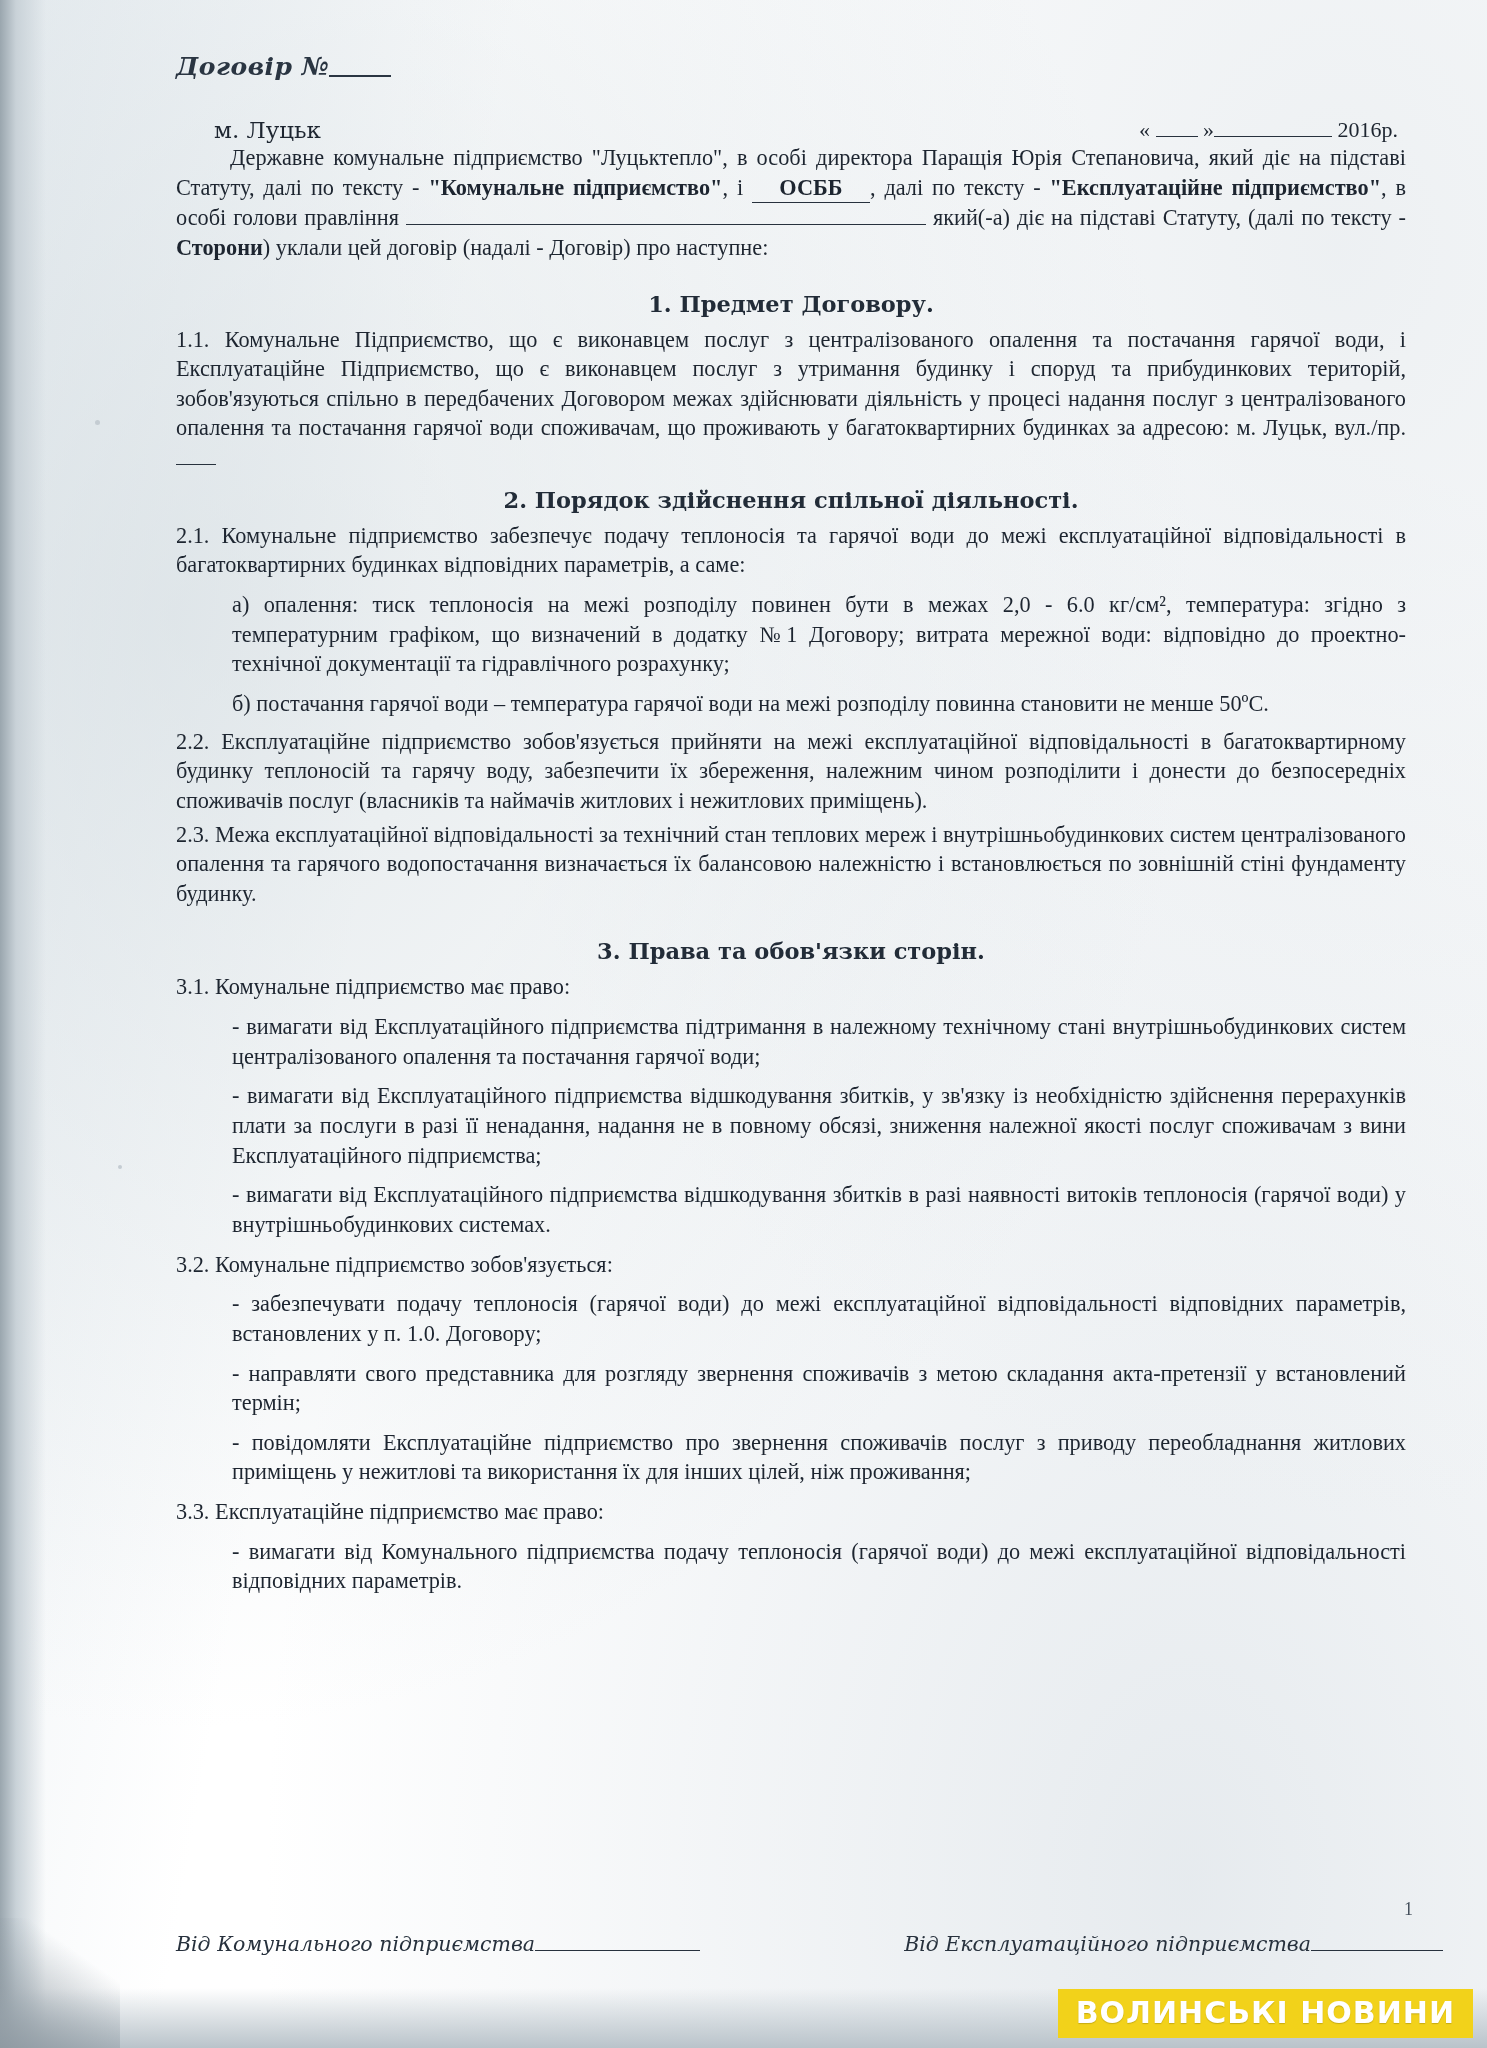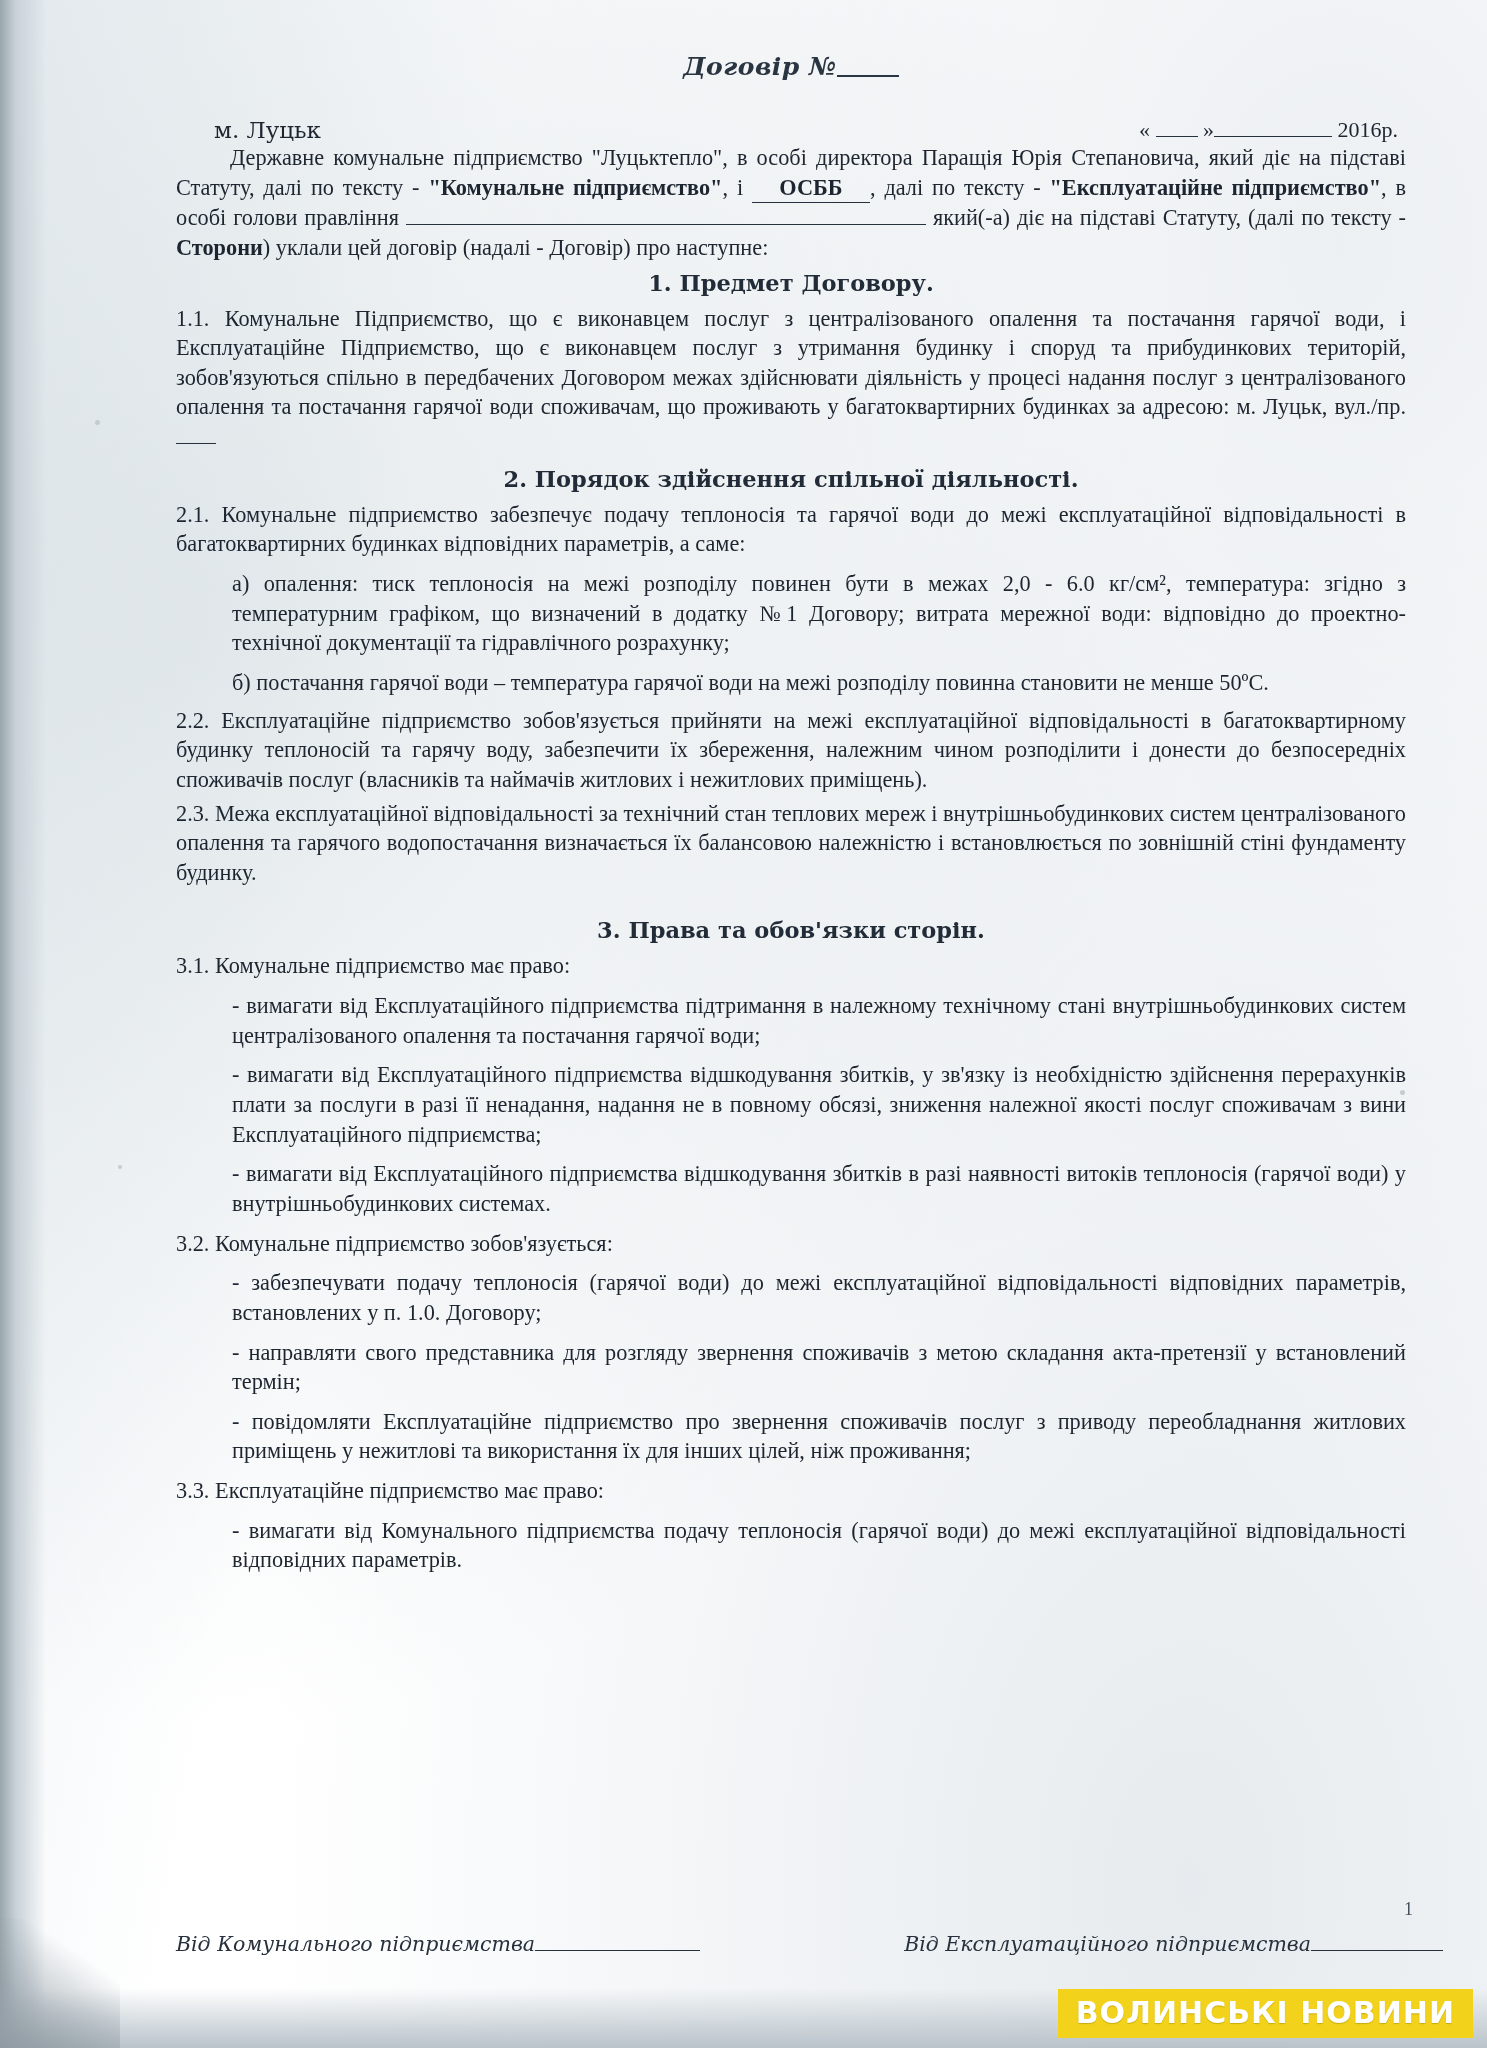--- a/index.html
+++ b/index.html
@@ -50,21 +50,21 @@
   }
 
   .content {
     position: absolute;
     left: 176px;
     top: 52px;
     width: 1230px;
   }
 
   .title-block {
-    text-align: center;
+    text-align: left;
     font-family: "DejaVu Serif", serif;
     font-weight: bold;
     font-style: italic;
     color: #2a3542;
   }
   .title-line1 {
     font-size: 25px;
     letter-spacing: 0.5px;
   }
   .title-line1 .blank {
@@ -121,21 +121,21 @@
   }
   .fill-osbb { width: 118px; }
   .fill-long { width: 520px; }
   .fill-addr { width: 40px; border-bottom: 1.8px solid #27313d; display: inline-block; }
 
   h2.sect {
     text-align: center;
     font-family: "DejaVu Serif", serif;
     font-weight: bold;
     font-size: 22.5px;
-    margin: 7px 0 8px 0;
+    margin: 28px 0 8px 0;
     color: #222c38;
   }
   h2.sect.tight { margin-top: 14px; }
 
   .blk { margin-top: 6px; }
   .blk p.para + p.para { margin-top: 4px; }
   .sub { padding-left: 56px; }
 
   .footer {
     position: absolute;

